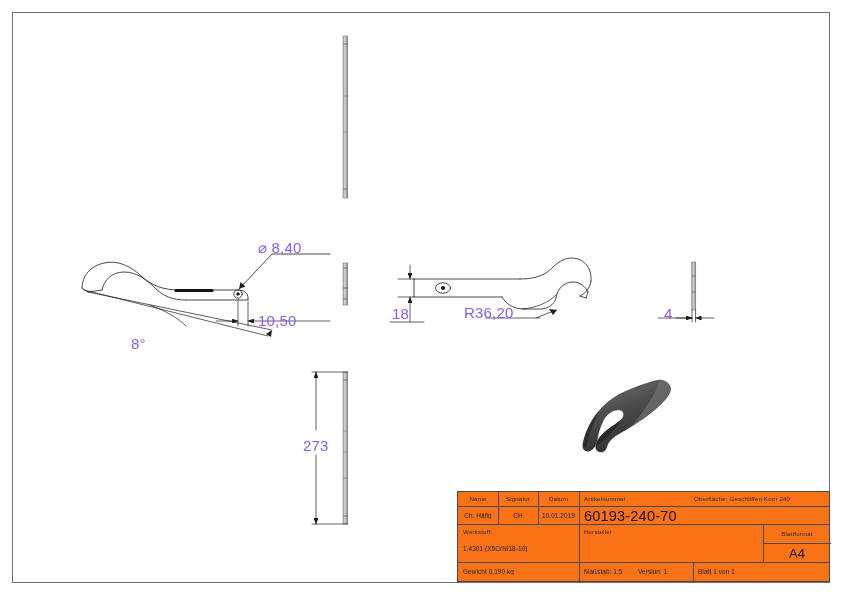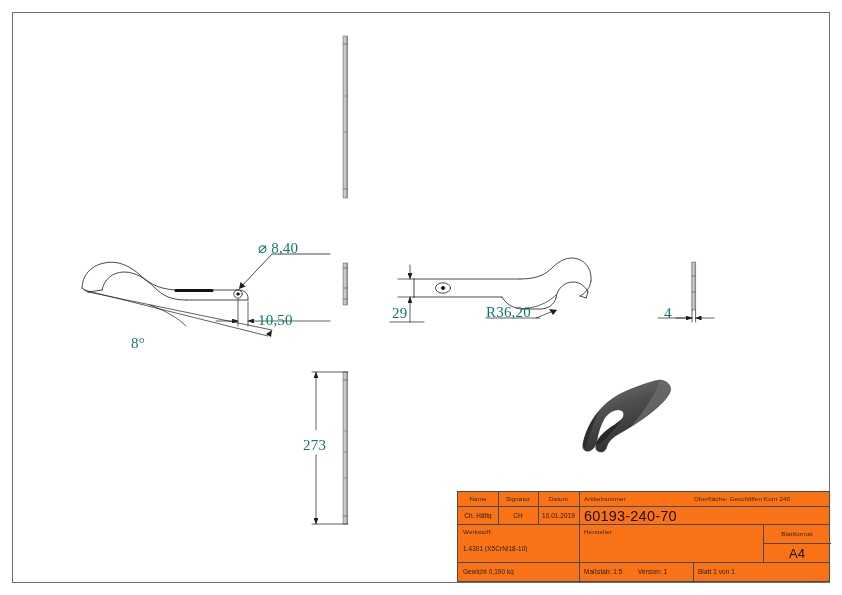--- a/index.html
+++ b/index.html
@@ -39,30 +39,30 @@
     position: absolute;
     left: 0; top: 0;
     width: 842px;
     height: 595px;
     pointer-events: none;
   }
 
   
   .dimtext {
     position: absolute;
-    font-family: Liberation Serif, serif;
-    color: #0f766e;
+    font-family: Liberation Sans, sans-serif;
+    color: #8b5cf6;
     white-space: nowrap;
     letter-spacing: 0.2px;
   }
   .dim-dia   { left: 258px; top: 239px; font-size: 15px; }
   .dim-1050  { left: 258px; top: 312px; font-size: 15px; }
   .dim-8deg  { left: 131px; top: 335px; font-size: 15px; }
   .dim-21    { left: 392px; top: 305px; font-size: 15px; }
-  .dim-r36   { left: 486px; top: 304px; font-size: 15px; }
+  .dim-r36   { left: 464px; top: 304px; font-size: 15px; }
   .dim-4     { left: 664px; top: 305px; font-size: 15px; }
   .dim-273   { left: 303px; top: 437px; font-size: 15px; }
 
   
   #titleblock {
     position: absolute;
     left: 457px;
     top: 491px;
     width: 373px;
     height: 91px;
@@ -321,21 +321,21 @@
       <path d="M596,445 C597,440 601,435 606,431 C612,426 618,423 622,419
                C618,426 610,434 604,440 C601,443 598,445 596,445 Z" fill="#1f1f1f" stroke="none" opacity="0.65"></path>
       <path d="M583,444 C585,433 591,420 599,411 C594,422 589,434 587,444
                C586,448 584,449 583,444 Z" fill="#252525" stroke="none" opacity="0.7"></path>
     </g>
   </svg>
 
   <div class="dimtext dim-dia">⌀ 8,40</div>
   <div class="dimtext dim-1050">10,50</div>
   <div class="dimtext dim-8deg">8°</div>
-  <div class="dimtext dim-21">29</div>
+  <div class="dimtext dim-21">18</div>
   <div class="dimtext dim-r36">R36,20</div>
   <div class="dimtext dim-4">4</div>
   <div class="dimtext dim-273">273</div>
 
   <div id="titleblock">
 
     <div class="hline" style="top:14px;"></div>
     <div class="hline" style="top:32px;"></div>
     <div class="hline" style="top:70px;"></div>
     <div class="hline" style="top:51px; left:305px; width:68px;"></div>

